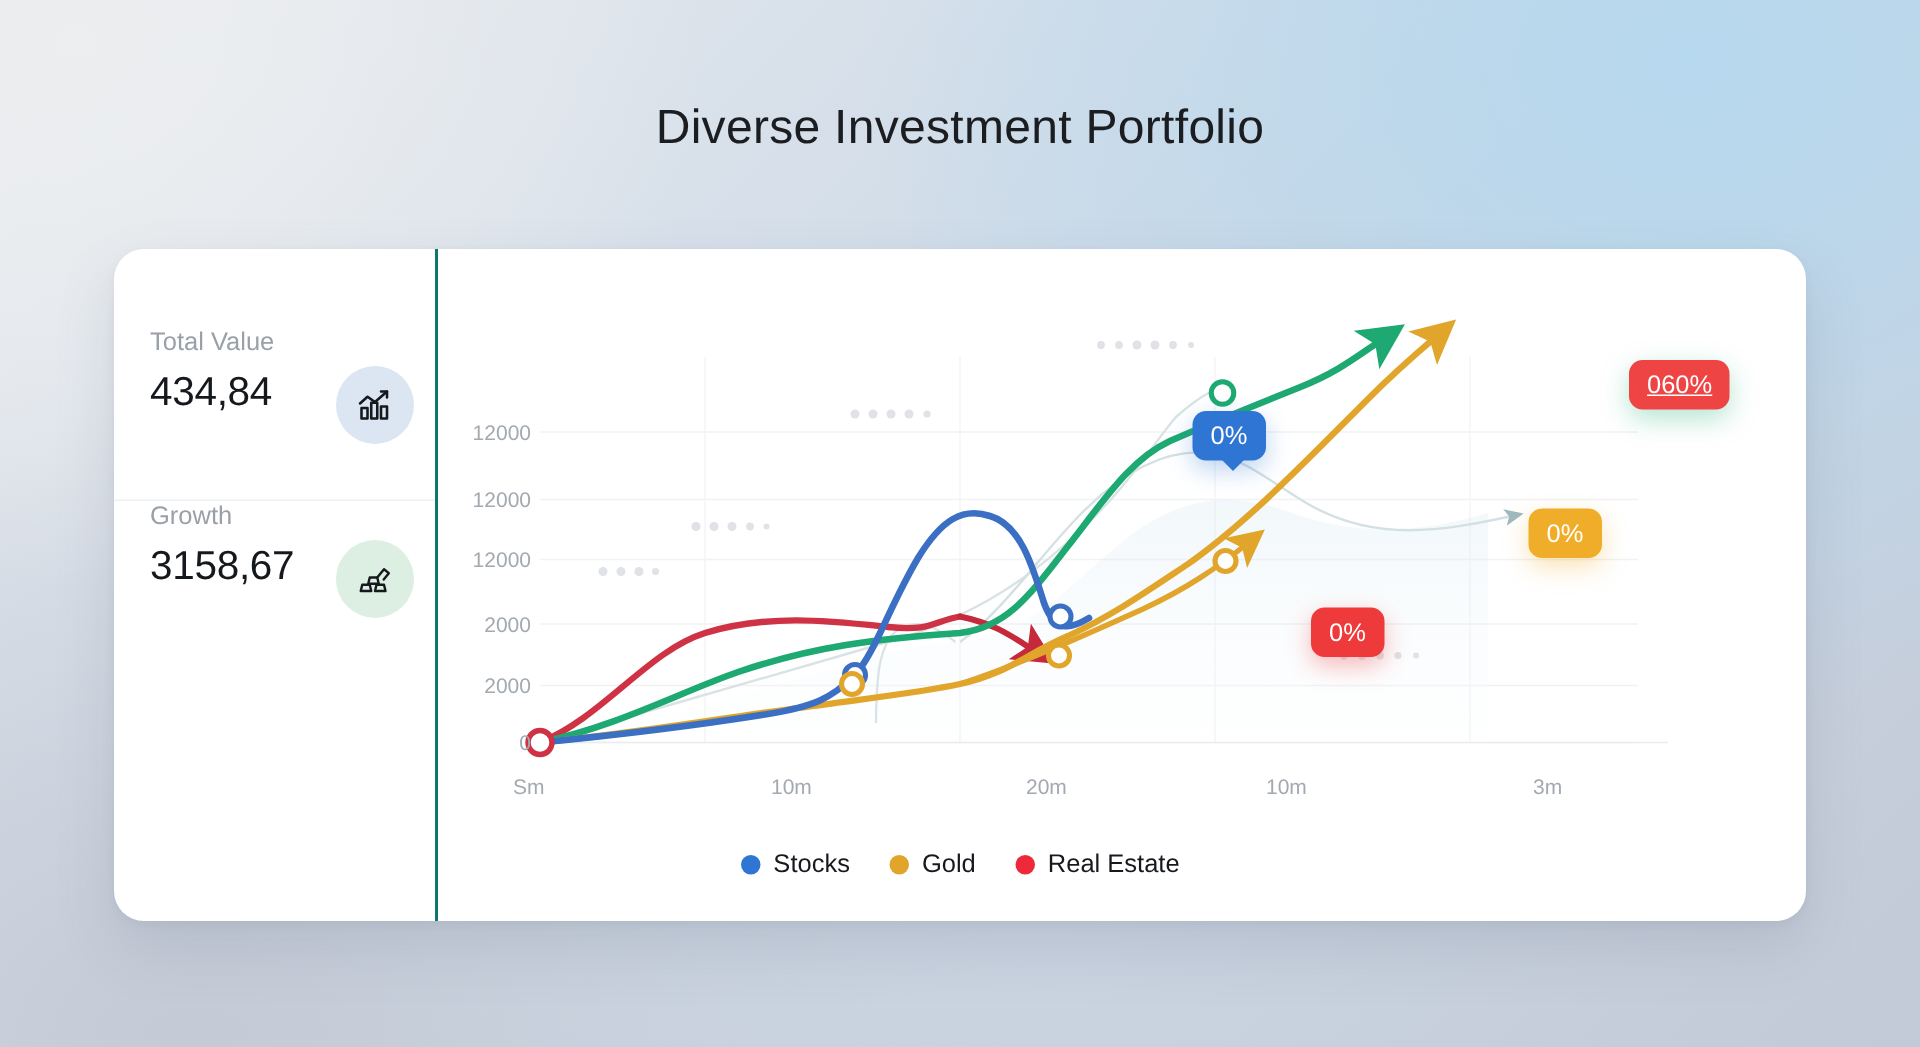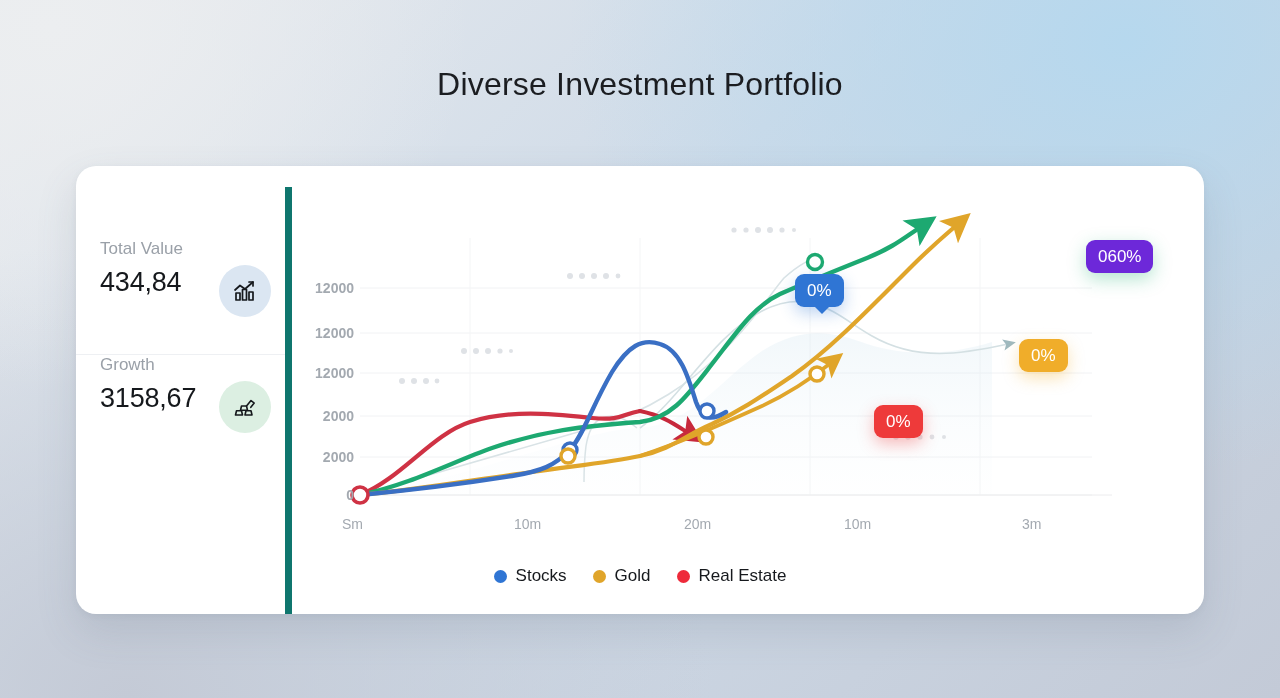--- a/index.html
+++ b/index.html
@@ -47,24 +47,23 @@
     border-radius: 20px;
     box-shadow: 0 18px 40px rgba(90, 100, 120, 0.16), 0 2px 6px rgba(90,100,120,0.08);
     display: flex;
     overflow: hidden;
   }
 
   
   .sidebar {
     width: 216px;
     flex: 0 0 216px;
-    border-right: 7px solid #0f766e;
+    border-right: 2px solid #0f766e;
     padding: 52px 0 0 0;
     box-sizing: border-box;
-    margin-top: 21px;
   }
   .stat {
     position: relative;
     padding: 0 24px;
     height: 116px;
     box-sizing: border-box;
   }
   .stat.divided {
     border-bottom: 1px solid #eef0f3;
   }
@@ -128,42 +127,43 @@
     content: "";
     position: absolute;
     left: 19px; bottom: -7px;
     width: 0; height: 0;
     border-left: 8px solid transparent;
     border-right: 8px solid transparent;
     border-top: 8px solid #2f75d4;
   }
   .badge-green {
     left: 1086px; top: 240px;
-    background: #6d28d9;
+    background: #ef4444;
     box-shadow: 0 6px 18px rgba(34,176,116,0.34);
+    text-decoration: underline;
   }
   .badge-yellow {
     left: 1019px; top: 339px;
     background: #f0ad2a;
     box-shadow: 0 6px 16px rgba(240,173,42,0.34);
   }
   .badge-red {
     left: 874px; top: 405px;
     background: #ee3a3a;
     box-shadow: 0 6px 16px rgba(238,58,58,0.34);
   }
 
   
   .axis-label {
     position: absolute;
     font-size: 14px;
     color: #a3a9b0;
     white-space: nowrap;
   }
-  .y-label { text-align: right; font-weight: bold; }
+  .y-label { text-align: right; }
 
   
   .legend {
     position: absolute;
     left: 0;
     top: 566px;
     width: 1280px;
     display: flex;
     justify-content: center;
     gap: 26px;

